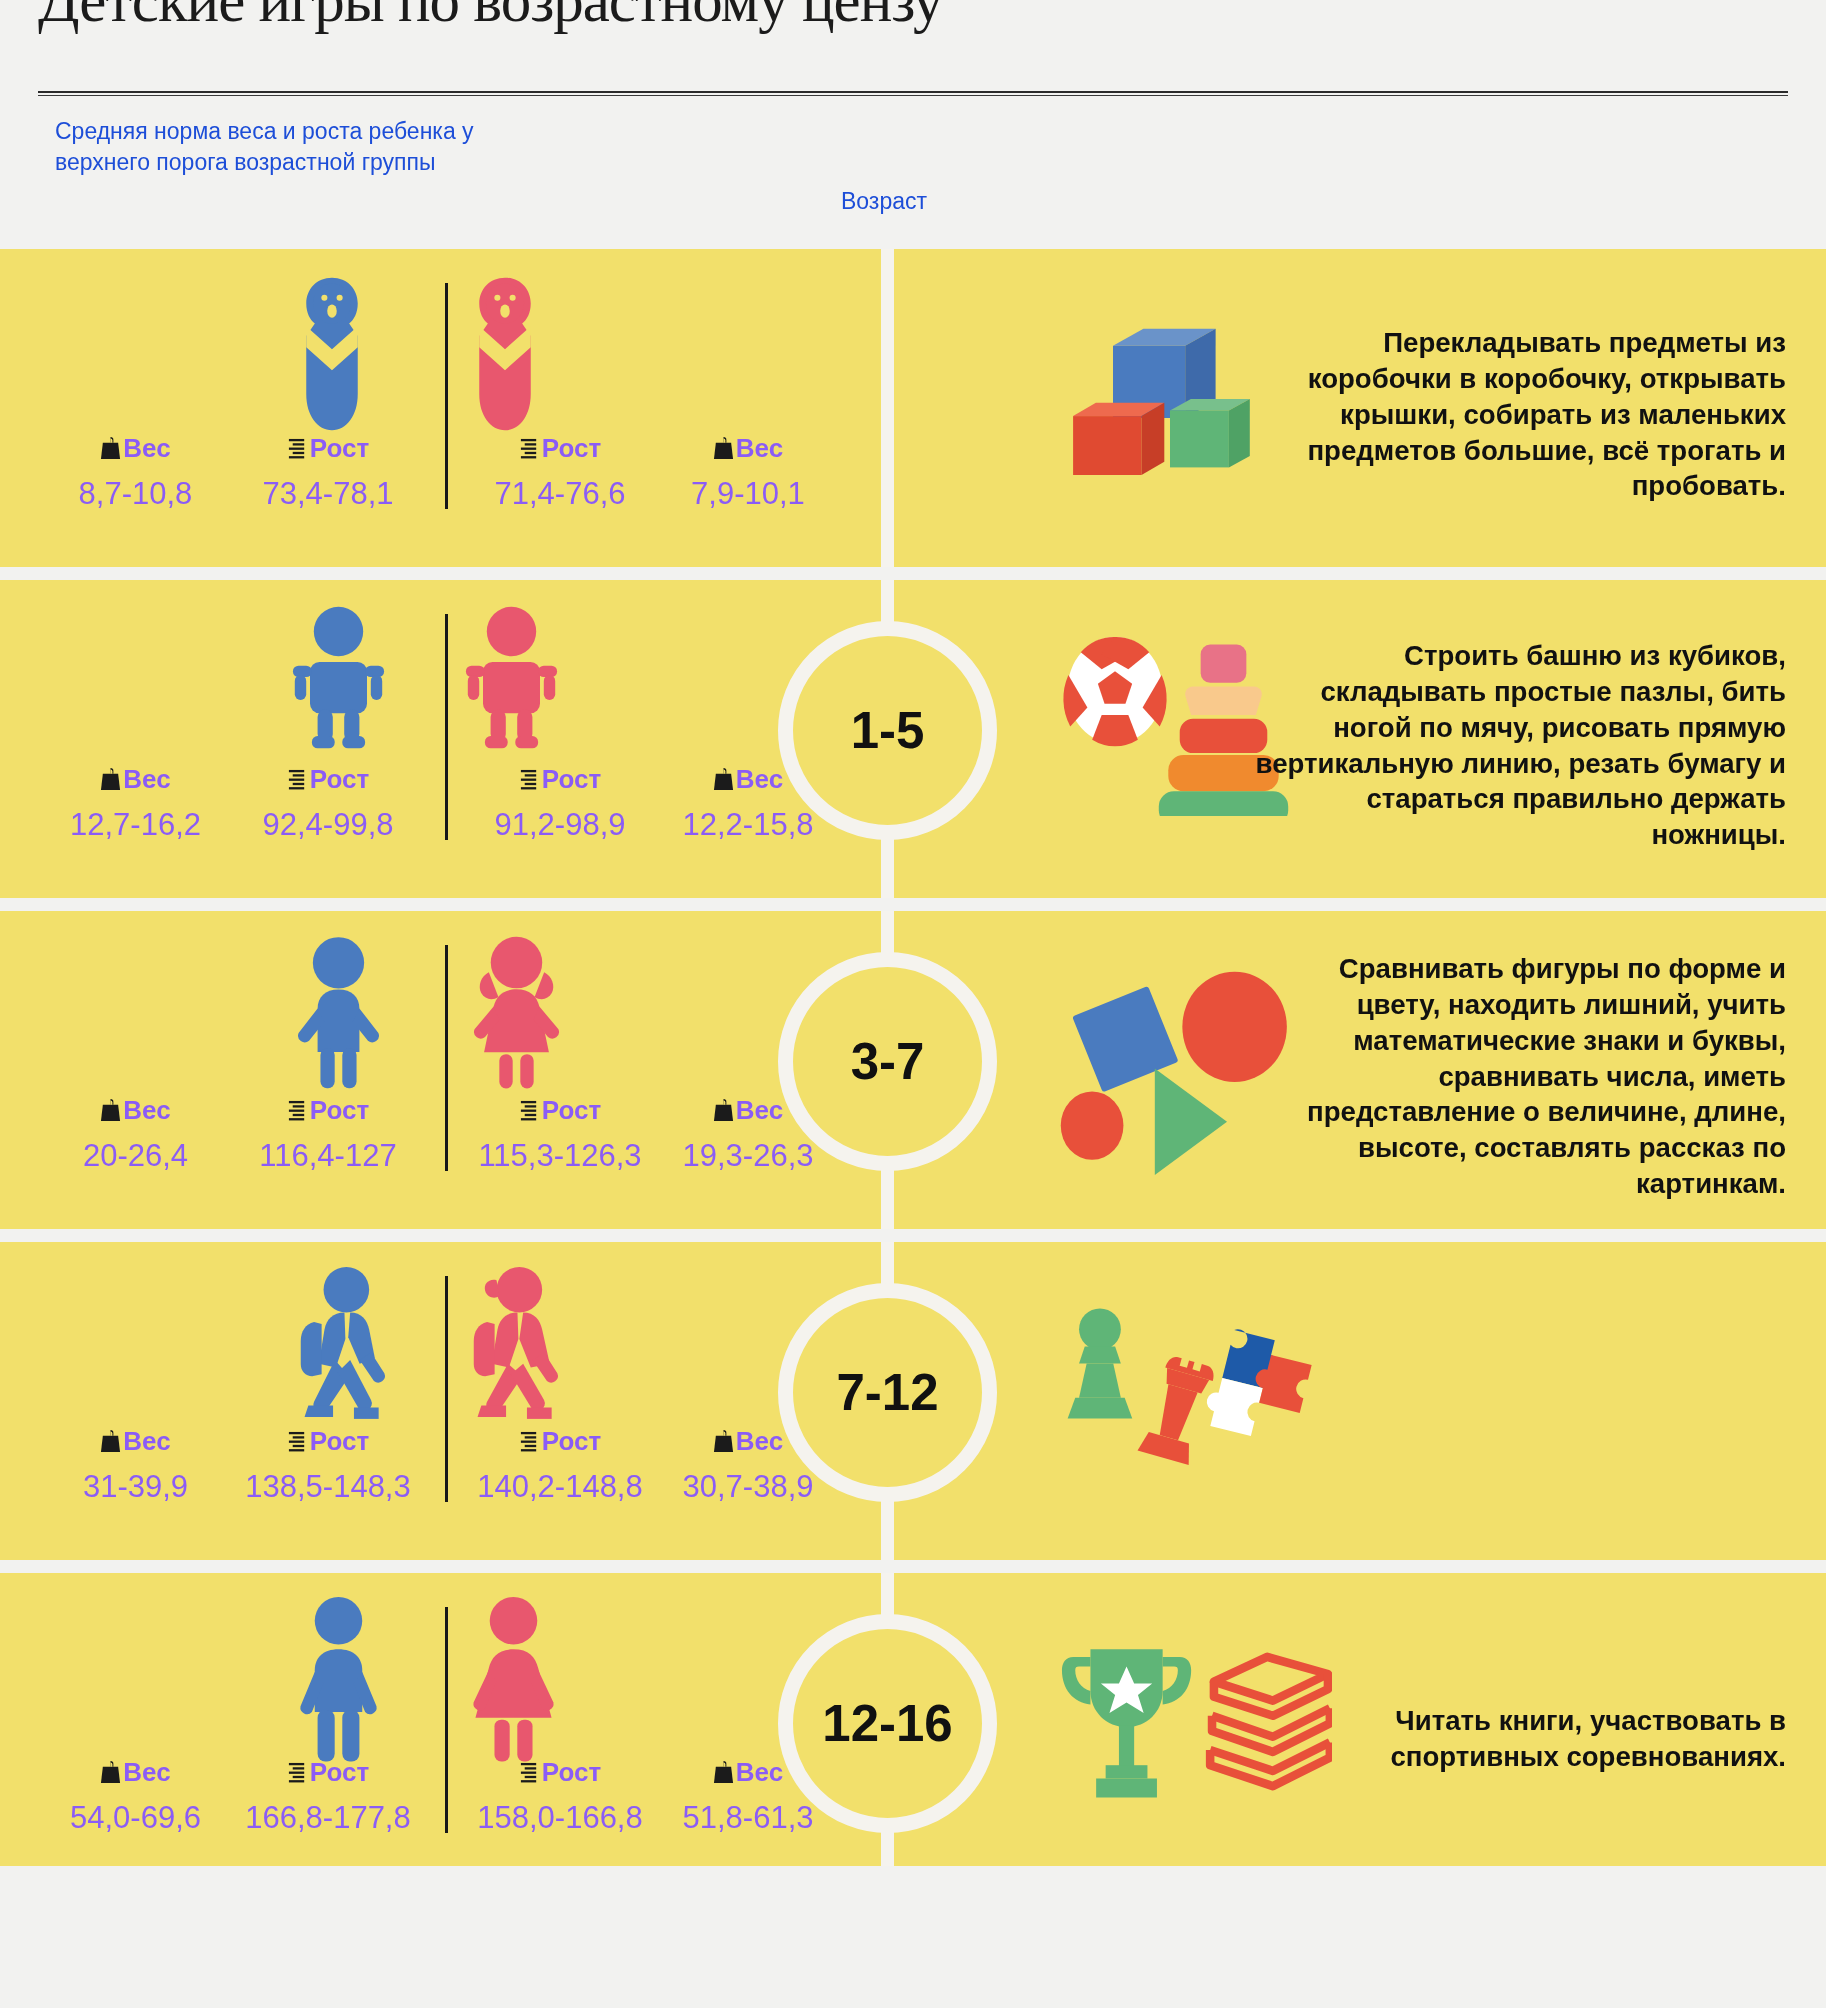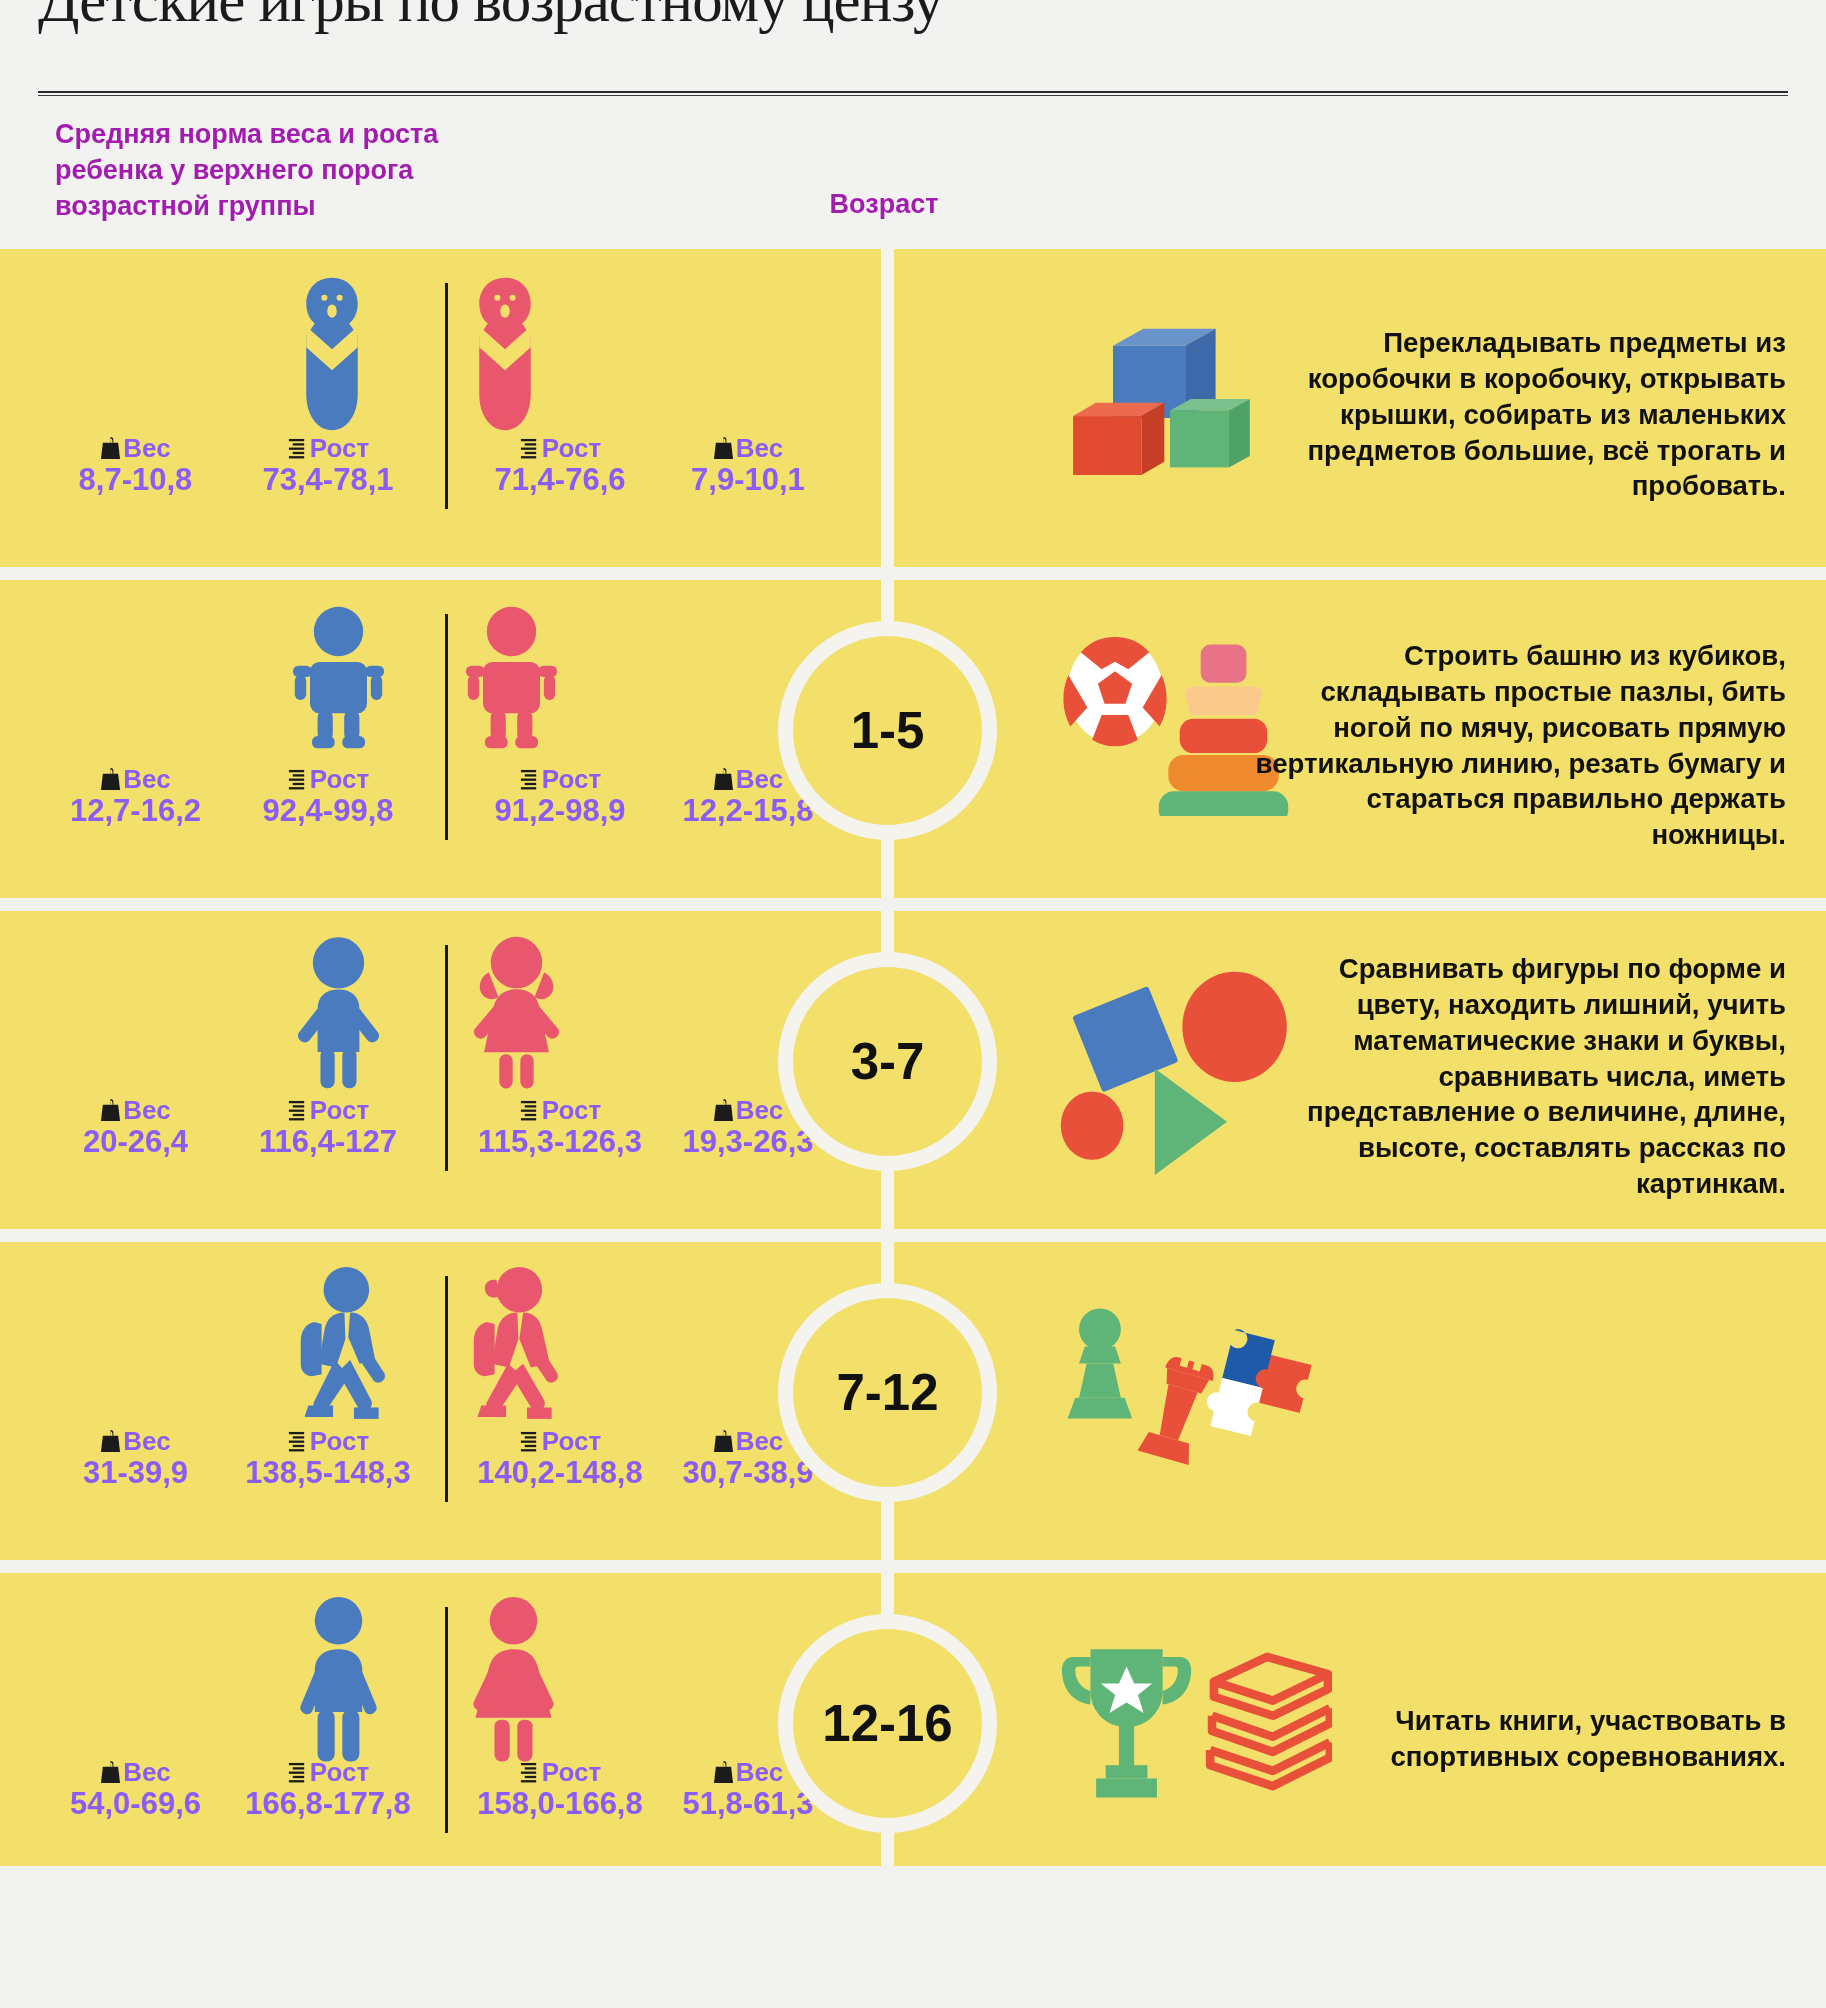--- a/index.html
+++ b/index.html
@@ -18,22 +18,22 @@
     font-size:61px; font-weight:400; color:#1b1b1b;
     letter-spacing:-1px; white-space:nowrap;
   }
   .title-rule{
     position:absolute; left:38px; top:91px; width:1750px;
     border-top:2.9px solid #2b2b2b; border-bottom:1px solid #3a3a3a; height:4.8px;
   }
 
   
   .col-head{
-    position:absolute; font-weight:bold; color:#a21caf;
-    font-size:27px; line-height:1.34;
+    position:absolute; font-weight:normal; color:#1d4ed8;
+    font-size:23px; line-height:1.34;
   }
   .head-left{ left:55px; top:116px; width:447px; text-align:left; }
   .head-age{ left:770px; top:186px; width:228px; text-align:center; }
   .head-right{ left:1313px; top:147px; width:476px; text-align:right; }
 
   
   .band{
     position:absolute; left:0; top:249px; width:1826px; height:1617px;
     background:#F2E06B;
   }
@@ -57,21 +57,21 @@
   }
 
   .fig{ position:absolute; }
   .mlabel{
     position:absolute; text-align:center; color:#8b5cf6; font-weight:bold;
   }
   .mlabel .cap{
     font-size:26px; font-weight:bold; white-space:nowrap; line-height:1.05;
     display:flex; align-items:center; justify-content:center; gap:1.9px;
   }
-  .mlabel .val{ font-size:31px; font-weight:bold; white-space:nowrap; margin-top:0;}
+  .mlabel .val{ font-size:31px; font-weight:normal; white-space:nowrap; margin-top:14px;}
 
   .ico{ display:inline-block; vertical-align:-2.9px; }
 
   
   .circle{
     position:absolute; left:778px; width:219px; height:219px;
     border-radius:50%; border:15px solid #F5F3EE; background:#F2E06B;
     display:flex; align-items:center; justify-content:center;
     font-size:51px; font-weight:bold; color:#111;
   }

